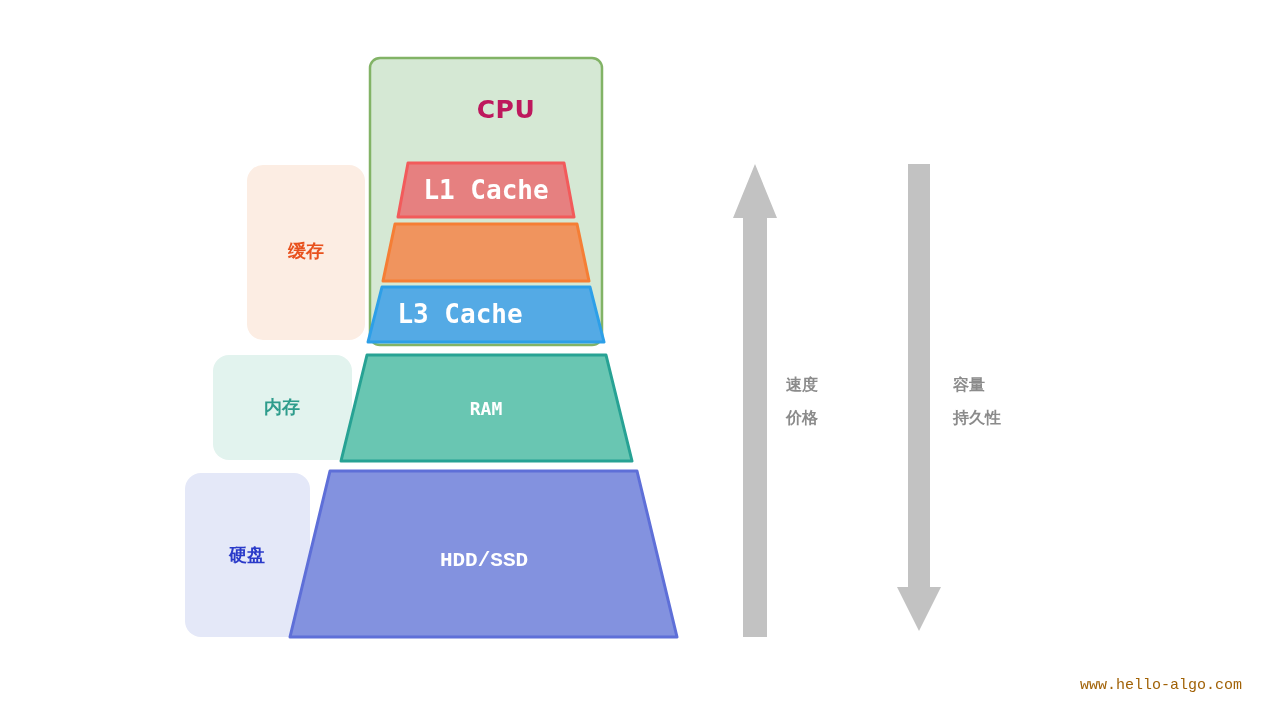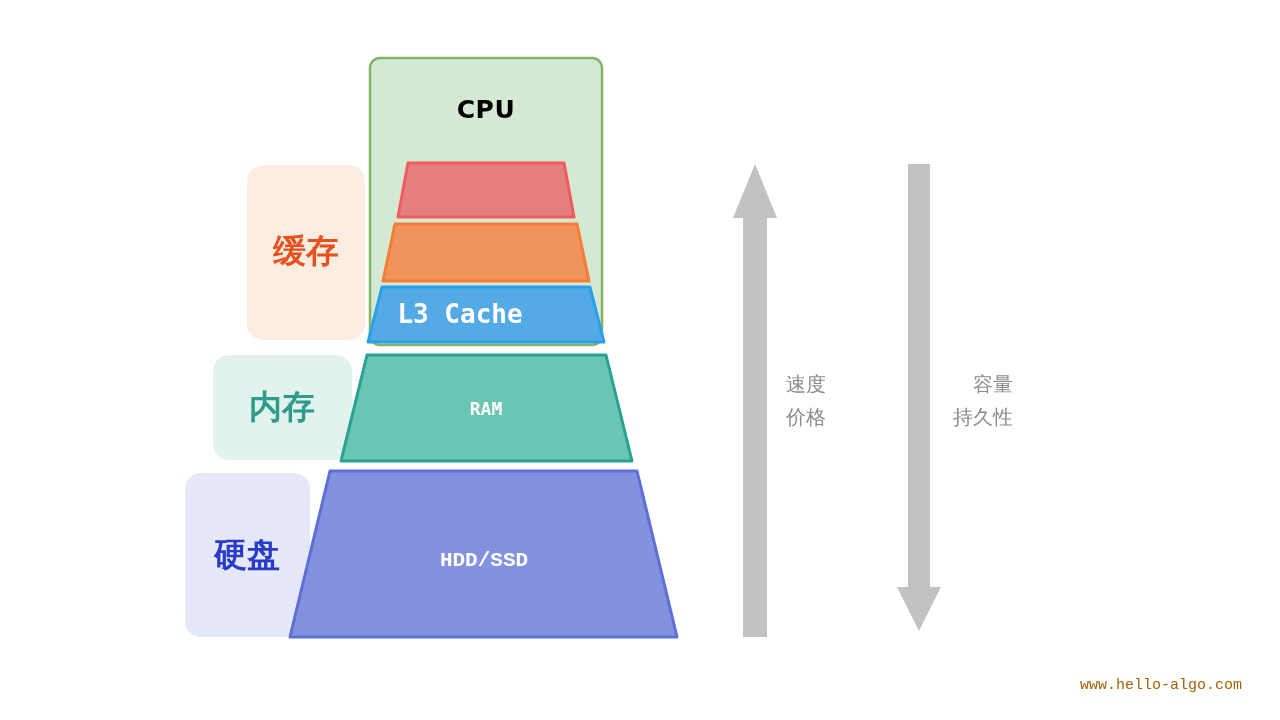--- a/index.html
+++ b/index.html
@@ -20,43 +20,43 @@
     pointer-events: none;
   }
   .mono-label {
     font-family: "DejaVu Sans Mono", "Liberation Mono", monospace;
     font-weight: bold;
     color: #ffffff;
   }
   .cpu-label {
     font-size: 25px;
     font-weight: bold;
-    color: #000000;
+    color: #be185d;
     letter-spacing: 0.5px;
+    margin-left: 20px;
   }
   .cache-size { font-size: 26px; }
   .ram-size  { font-size: 18px; }
   .hdd-size  { font-size: 21px; font-family: Liberation Mono, monospace; }
 
   .group-label {
-    font-size: 33px;
+    font-size: 18px;
     font-weight: bold;
   }
   .cache-color  { color: #E8511D; }
   .memory-color { color: #2E9C8C; }
   .disk-color   { color: #2A3AC9; }
 
   .arrow-caption {
     position: absolute;
-    font-size: 20px;
-    font-weight: normal;
+    font-size: 16px;
+    font-weight: bold;
     color: #8B8B8B;
     line-height: 33px;
     white-space: nowrap;
-    text-align: right;
   }
 
   .watermark {
     position: absolute;
     right: 38px;
     top: 677px;
     font-family: Liberation Mono, monospace;
     font-size: 15px;
     color: #a16207;
   }
@@ -79,20 +79,21 @@
     <polygon points="382,287 590,287 604,342 368,342" stroke-width="3" stroke-linejoin="round" fill="#54AAE5" stroke="#2D9FE8"></polygon>
     <polygon points="395,224 577,224 589,281 383,281" stroke-width="3" stroke-linejoin="round" fill="#F0945E" stroke="#F57E35"></polygon>
     <polygon points="408,163 564,163 574,217 398,217" stroke-width="3" stroke-linejoin="round" fill="#E68080" stroke="#F25B5B"></polygon>
 
     <polygon points="755,164 777,218 767,218 767,637 743,637 743,218 733,218" fill="#C2C2C2"></polygon>
     <polygon points="908,164 930,164 930,587 941,587 919,631 897,587 908,587" fill="#C2C2C2"></polygon>
   </svg>
 
   <div class="overlay cpu-label" style="left:486px; top:109px;">CPU</div>
 
+  <div class="overlay mono-label cache-size" style="left:486px; top:190px;">L1 Cache</div>
 
 
   <div class="overlay mono-label cache-size" style="left:460px; top:314px;">L3 Cache</div>
 
   <div class="overlay mono-label ram-size" style="left:486px; top:408px;">RAM</div>
 
   <div class="overlay mono-label hdd-size" style="left:484px; top:560px;">HDD/SSD</div>
 
   <div class="overlay group-label cache-color" style="left:306px; top:251px;">缓存</div>
 

